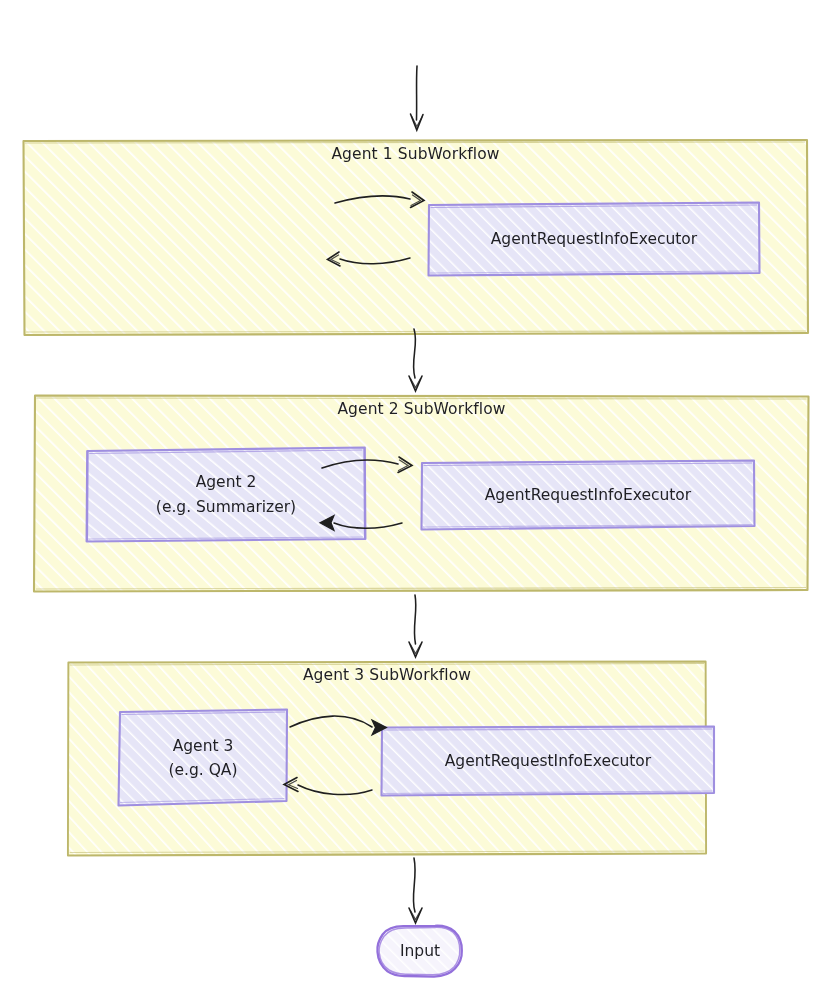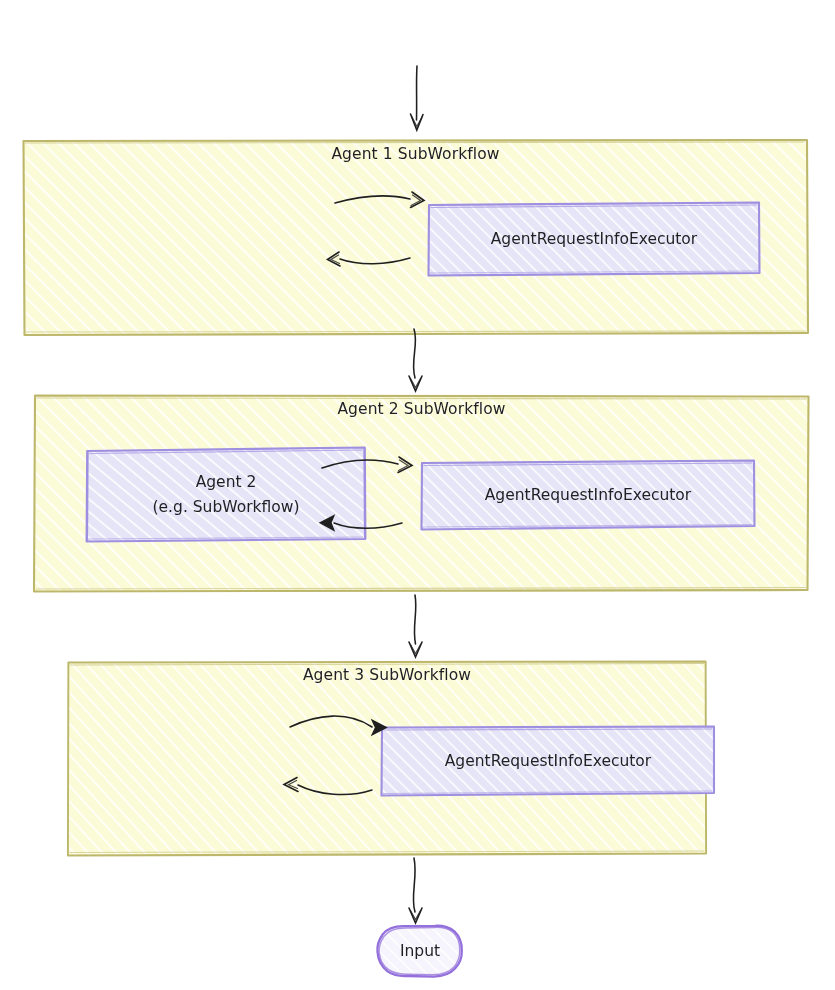--- a/index.html
+++ b/index.html
@@ -158,21 +158,21 @@
             <rect width="9" height="9" fill="#e6e5f7"></rect>
             <line x1="0" y1="0" x2="0" y2="9" stroke="#ffffff" stroke-width="2.9"></line>
           </pattern>
         </defs>
         <path d="M2 5 L232 1.5 L232.5 93 L1.5 95.5 Z" fill="url(#hpN2)" stroke="#9f8fe0" stroke-width="2.1" stroke-linejoin="round"></path>
         <path d="M3.5 7.5 L230 4" fill="none" stroke="#9f8fe0" stroke-width="1.2" opacity=".7"></path>
         <path d="M3 93 L230.5 91" fill="none" stroke="#9f8fe0" stroke-width="1.2" opacity=".55"></path>
       </svg>
       <div class="node-label">
         <span>Agent 2</span>
-        <span>(e.g. SubWorkflow)</span>
+        <span>(e.g. Summarizer)</span>
       </div>
     </div>
 
     <div class="node" style="left:387px; top:65px; width:336px; height:72px;">
       <svg class="sketch" viewBox="0 0 336 72" preserveAspectRatio="none">
         <defs>
           <pattern id="hpE2" width="9" height="9" patternTransform="rotate(-45)" patternUnits="userSpaceOnUse">
             <rect width="9" height="9" fill="#e6e5f7"></rect>
             <line x1="0" y1="0" x2="0" y2="9" stroke="#ffffff" stroke-width="2.9"></line>
           </pattern>
@@ -194,20 +194,37 @@
           <rect width="11" height="11" fill="#fcfbd8"></rect>
           <line x1="0" y1="0" x2="0" y2="11" stroke="#ffffff" stroke-width="3.4"></line>
         </pattern>
       </defs>
       <path d="M1.5 2.5 L698.5 1.5 L699 193.5 L1 195.5 Z" fill="url(#hpSub3)" stroke="#bdb76b" stroke-width="2.1" stroke-linejoin="round"></path>
       <path d="M3 5 L697 3.5" fill="none" stroke="#bdb76b" stroke-width="1.1" opacity=".6"></path>
       <path d="M3 192.5 L697 191" fill="none" stroke="#bdb76b" stroke-width="1.1" opacity=".55"></path>
     </svg>
     <div class="sub-title">Agent 3 SubWorkflow</div>
 
+    <div class="node" style="left:50px; top:48px; width:172px; height:100px;">
+      <svg class="sketch" viewBox="0 0 172 100" preserveAspectRatio="none">
+        <defs>
+          <pattern id="hpN3" width="9" height="9" patternTransform="rotate(-45)" patternUnits="userSpaceOnUse">
+            <rect width="9" height="9" fill="#e6e5f7"></rect>
+            <line x1="0" y1="0" x2="0" y2="9" stroke="#ffffff" stroke-width="2.9"></line>
+          </pattern>
+        </defs>
+        <path d="M3 4 L170 1.5 L169.5 93 L1.5 97.5 Z" fill="url(#hpN3)" stroke="#9f8fe0" stroke-width="2.1" stroke-linejoin="round"></path>
+        <path d="M4.5 6.5 L168 4" fill="none" stroke="#9f8fe0" stroke-width="1.2" opacity=".7"></path>
+        <path d="M3 94.5 L167.5 90.5" fill="none" stroke="#9f8fe0" stroke-width="1.2" opacity=".55"></path>
+      </svg>
+      <div class="node-label">
+        <span>Agent 3</span>
+        <span>(e.g. QA)</span>
+      </div>
+    </div>
 
     <div class="node" style="left:313px; top:65px; width:336px; height:72px;">
       <svg class="sketch" viewBox="0 0 336 72" preserveAspectRatio="none">
         <defs>
           <pattern id="hpE3" width="9" height="9" patternTransform="rotate(-45)" patternUnits="userSpaceOnUse">
             <rect width="9" height="9" fill="#e6e5f7"></rect>
             <line x1="0" y1="0" x2="0" y2="9" stroke="#ffffff" stroke-width="2.9"></line>
           </pattern>
         </defs>
         <path d="M2 2.5 L334 1.5 L334 68 L1.5 70.5 Z" fill="url(#hpE3)" stroke="#9f8fe0" stroke-width="2.1" stroke-linejoin="round"></path>

